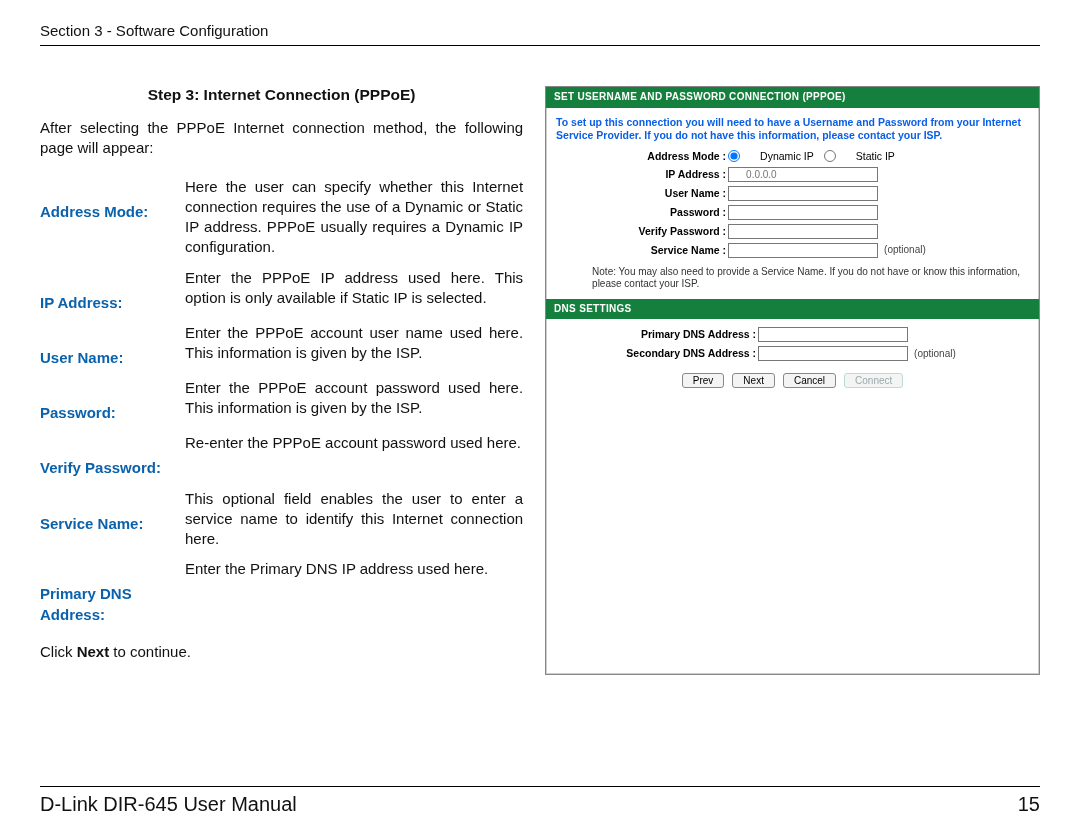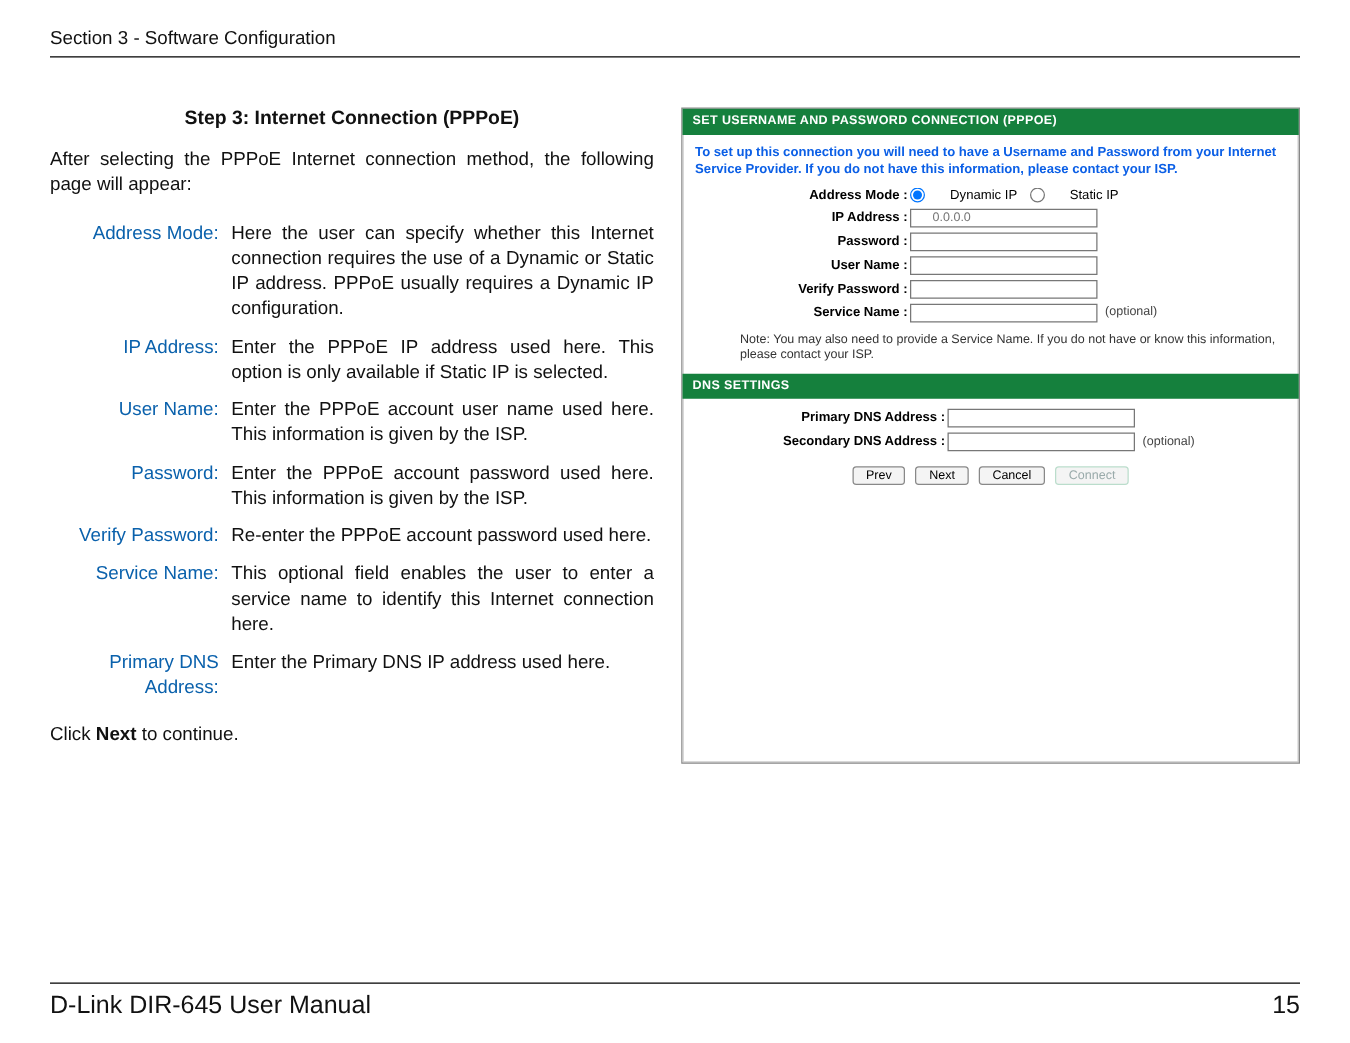--- a/index.html
+++ b/index.html
@@ -4,21 +4,21 @@
 <style>
   :root { --accent:#0a61ac; --bg:#fff; }
   html,body{margin:0;padding:0;background:var(--bg);font-family:"Myriad Pro","Segoe UI",Arial,sans-serif;color:#111;}
   .page{width:1080px;height:834px;position:relative;box-sizing:border-box;padding:22px 40px 0 40px;}
   .top{font-size:15px;padding-bottom:6px;border-bottom:1px solid #000;}
   .body{display:flex;gap:22px;margin-top:40px;}
   .left{width:490px;}
   h2{font-size:15.5px;font-weight:700;margin:0 0 14px 0;text-align:center;}
   .intro{font-size:15px;line-height:1.35;text-align:justify;margin:0 0 18px 0;}
   .defs{display:grid;grid-template-columns:135px 1fr;column-gap:10px;row-gap:10px;font-size:15px;line-height:1.35;}
-  .dt{color:var(--accent);font-weight:400;text-align:right;}
+  .dt{color:var(--accent);font-weight:700;margin-top:25px;}
   .dd{text-align:justify;}
   .outro{font-size:15px;margin-top:18px;}
   
   .shot{border:1px solid #888;width:500px;font-family:Arial,sans-serif;font-size:11px;color:#000;line-height:1.25;box-shadow:0 0 0 1px #ccc inset;}
   .shot .bar{background:#15803d;color:#fff;font-weight:700;font-size:10px;padding:4px 8px;letter-spacing:.3px;}
   .shot .msg{color:#0b5fe6;font-weight:700;font-size:10.5px;padding:8px 10px 6px 10px;}
   .shot .formrow{display:flex;align-items:center;padding:2px 10px;}
   .shot .flabel{width:170px;text-align:right;font-weight:700;padding-right:2px;font-size:10.5px;}
   .shot input[type=text],.shot input[type=password]{width:150px;height:15px;border:1px solid #777;font-size:10px;padding:0 17px;box-sizing:border-box;}
   .shot .opt{color:#444;font-size:10px;margin-left:6px;}
@@ -78,26 +78,26 @@
         <label class="radio">
           <input type="radio" style="">
           <span>Static IP</span>
         </label>
       </div>
       <div class="formrow">
         <div class="flabel">IP Address  :</div>
         <input type="text" class="ipph" placeholder="0.0.0.0" style="">
       </div>
       <div class="formrow">
+        <div class="flabel">User Name  :</div>
+        <input type="text" style="">
+      </div>
+      <div class="formrow">
         <div class="flabel">Password  :</div>
         <input type="password" style="">
-      </div>
-      <div class="formrow">
-        <div class="flabel">User Name  :</div>
-        <input type="text" style="">
       </div>
       <div class="formrow">
         <div class="flabel">Verify Password  :</div>
         <input type="password" style="">
       </div>
       <div class="formrow">
         <div class="flabel">Service Name  :</div>
         <input type="text" style="">
         <span class="opt">(optional)</span>
       </div>

